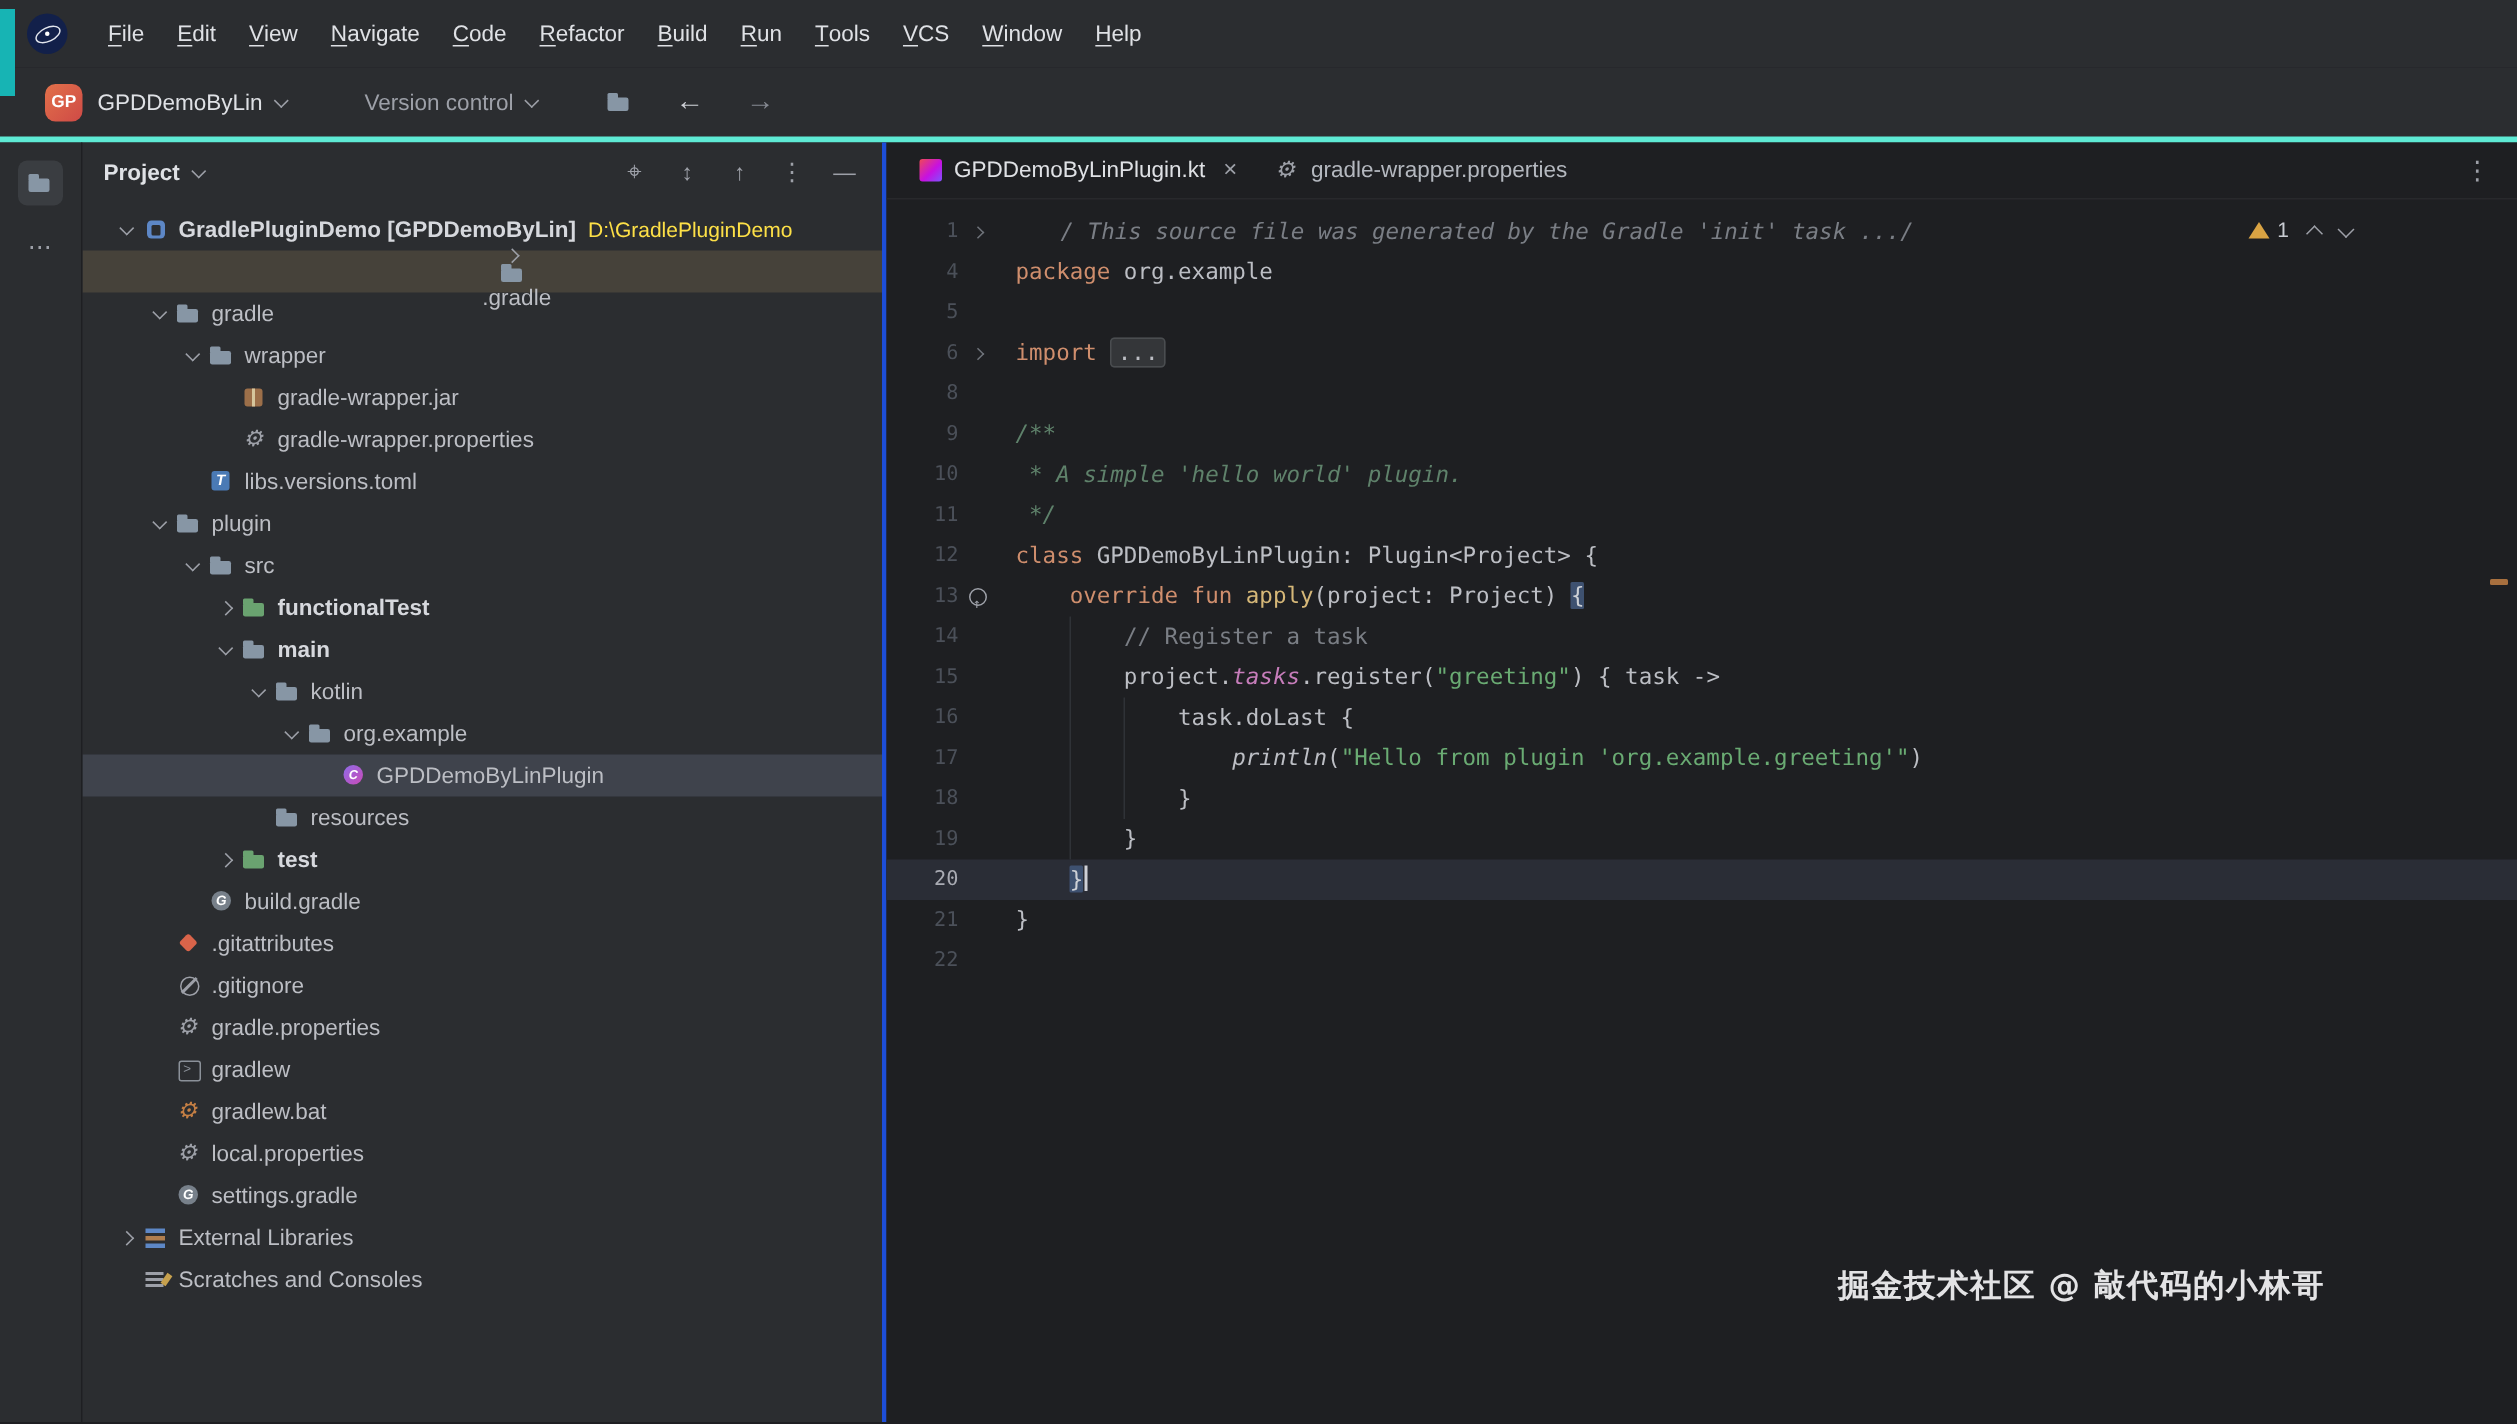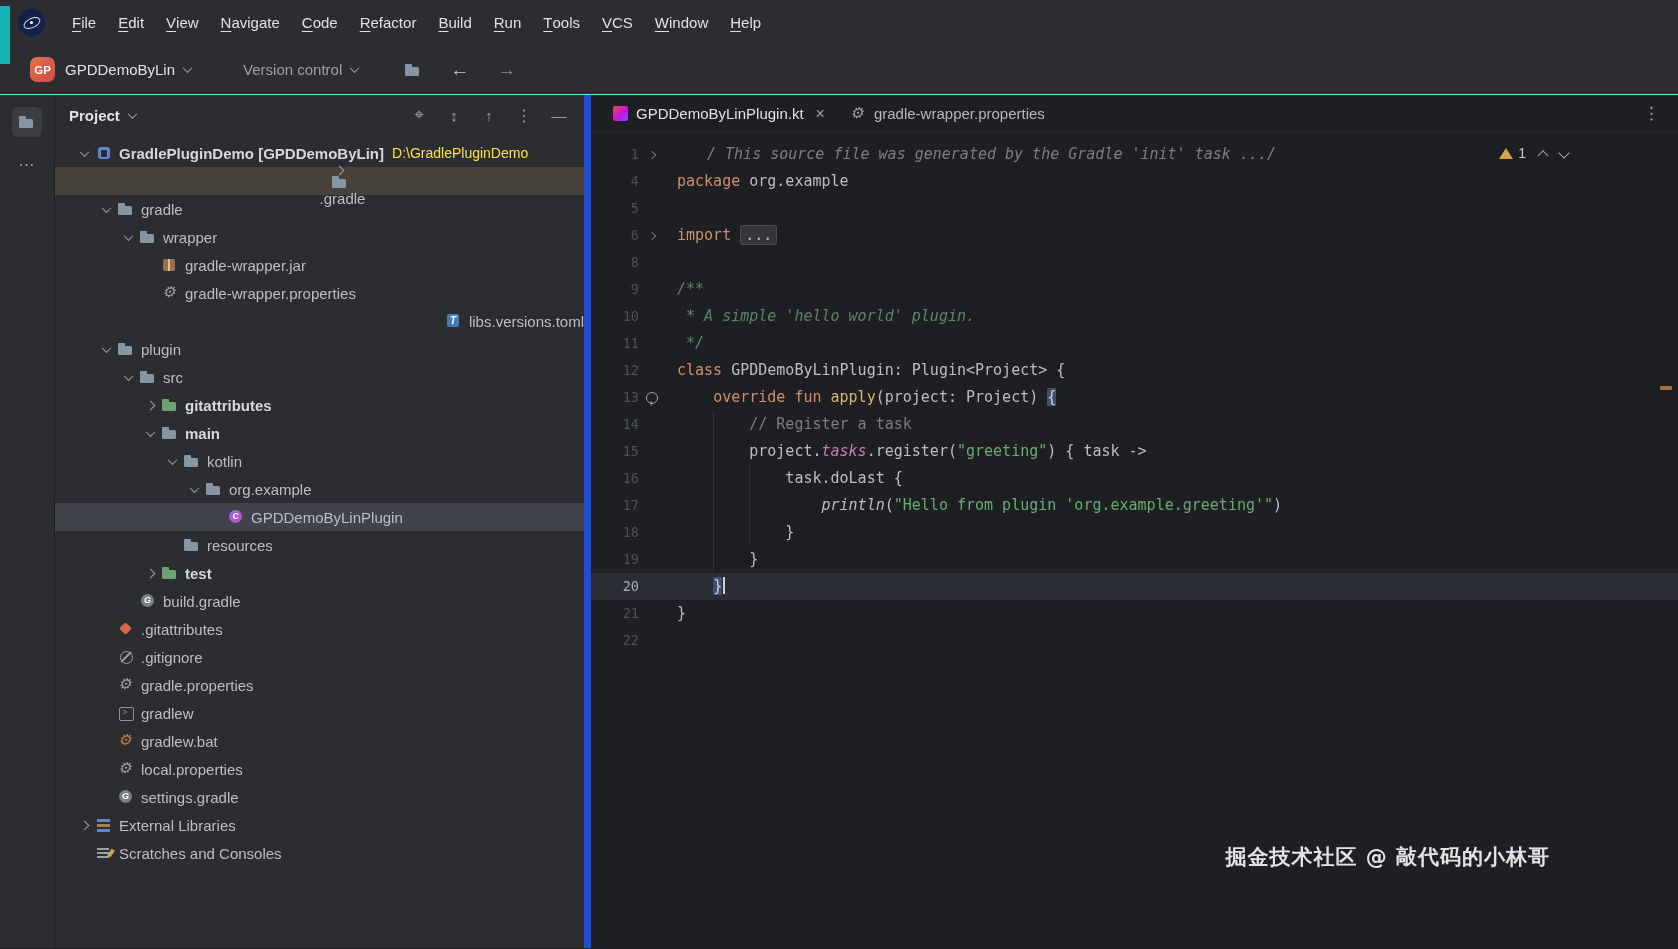--- a/index.html
+++ b/index.html
@@ -10,41 +10,41 @@
   
   .menubar { height:45px; background:#2b2d30; display:flex; align-items:center; padding-left:18px; position:relative; }
   .corner-accent { position:absolute; left:0; top:6px; width:10px; height:58px; background:#17b4b4; z-index:5; }
   .logo { width:27px; height:27px; border-radius:50%; background:#12204a; position:relative; margin-right:16px; flex:none; }
   .logo::before { content:""; position:absolute; left:5px; top:9px; width:16px; height:8px; border:1.4px solid #e2e6ee; border-radius:50%; transform:rotate(-25deg); }
   .logo::after { content:""; position:absolute; left:12px; top:12px; width:3px; height:3px; border-radius:50%; background:#fff; }
   .mitem { padding:0 11px; height:100%; display:flex; align-items:center; color:#dfe1e5; font-size:15px; cursor:default; }
   .mitem u { text-underline-offset:3px; }
 
   
-  .toolbar { height:50px; background:#2b2d30; border-bottom:1px solid #5eead4; display:flex; align-items:center; padding-left:30px; }
+  .toolbar { height:50px; background:#2b2d30; border-bottom:4px solid #5eead4; display:flex; align-items:center; padding-left:30px; }
   .gp-badge { width:25px; height:25px; border-radius:7px; background:linear-gradient(135deg,#e2714a,#cf4a46); color:#fff; font-weight:700; font-size:11.5px; display:flex; align-items:center; justify-content:center; flex:none; }
   .proj-name { color:#dfe1e5; font-size:15px; margin-left:10px; }
   .vc-label { color:#9da0a8; font-size:15px; margin-left:52px; }
   .chev { display:inline-block; width:7px; height:7px; border-right:1.6px solid #9da0a8; border-bottom:1.6px solid #9da0a8; flex:none; }
   .chev.down { transform:rotate(45deg) translate(-1px,-1px); }
   .chev.right { transform:rotate(-45deg); }
   .tb-chev { margin-left:9px; }
   .ti { position:relative; width:18px; height:16px; display:inline-block; flex:none; }
   .tb-folder { margin-left:46px; }
   .arrow-btn { font-size:19px; color:#ced0d6; margin-left:28px; }
   .arrow-btn.dim { color:#868a92; }
 
   
   .main { display:flex; height:calc(100% - 96px); }
   .strip { width:55px; background:#2b2d30; border-right:1px solid #1e1f22; display:flex; flex-direction:column; align-items:center; padding-top:12px; gap:18px; flex:none; }
   .strip-active { width:30px; height:30px; border-radius:6px; background:#3a3d41; display:flex; align-items:center; justify-content:center; }
   .strip-more { color:#9da0a8; font-size:16px; letter-spacing:1px; }
 
   
-  .panel { width:536px; background:#2b2d30; border-right:7px solid #1d4ed8; display:flex; flex-direction:column; flex:none; }
+  .panel { width:536px; background:#2b2d30; border-right:3px solid #1d4ed8; display:flex; flex-direction:column; flex:none; }
   .pheader { height:40px; display:flex; align-items:center; padding:0 16px 0 14px; gap:9px; }
   .ptitle { color:#dfe1e5; font-size:15px; font-weight:600; }
   .pactions { margin-left:auto; display:flex; gap:17px; align-items:center; color:#9da0a8; font-size:15px; }
   .act { width:18px; text-align:center; cursor:default; }
   .act-locate::before { content:"⌖"; font-size:17px; }
   .act-expand-all::before { content:"↕"; }
   .act-collapse-all::before { content:"↑"; }
   .act-more-options::before { content:"⋮"; font-size:16px; }
   .act-hide::before { content:"—"; }
   .ptree { flex:1; padding-top:4px; overflow:hidden; }
@@ -215,21 +215,21 @@
         <div class="trow" style="padding-left: 84px;">
           <span class="chevcell"></span>
           <i class="ti ti-jar"></i>
           <span class="tlabel">gradle-wrapper.jar</span>
         </div>
         <div class="trow" style="padding-left: 84px;">
           <span class="chevcell"></span>
           <i class="ti ti-gear"></i>
           <span class="tlabel">gradle-wrapper.properties</span>
         </div>
-        <div class="trow" style="padding-left: 62px; justify-content: flex-end;">
+        <div class="trow" style="padding-left: 62px;">
           <span class="chevcell"></span>
           <i class="ti ti-toml"></i>
           <span class="tlabel">libs.versions.toml</span>
         </div>
         <div class="trow" style="padding-left: 40px;">
           <span class="chevcell">
             <i class="chev down"></i>
           </span>
           <i class="ti ti-folder"></i>
           <span class="tlabel">plugin</span>
@@ -239,21 +239,21 @@
             <i class="chev down"></i>
           </span>
           <i class="ti ti-folder"></i>
           <span class="tlabel">src</span>
         </div>
         <div class="trow" style="padding-left: 84px;">
           <span class="chevcell">
             <i class="chev right"></i>
           </span>
           <i class="ti ti-folder-test"></i>
-          <span class="tlabel bold">gitattributes</span>
+          <span class="tlabel bold">functionalTest</span>
         </div>
         <div class="trow" style="padding-left: 84px;">
           <span class="chevcell">
             <i class="chev down"></i>
           </span>
           <i class="ti ti-folder"></i>
           <span class="tlabel bold">main</span>
         </div>
         <div class="trow" style="padding-left: 106px;">
           <span class="chevcell">

